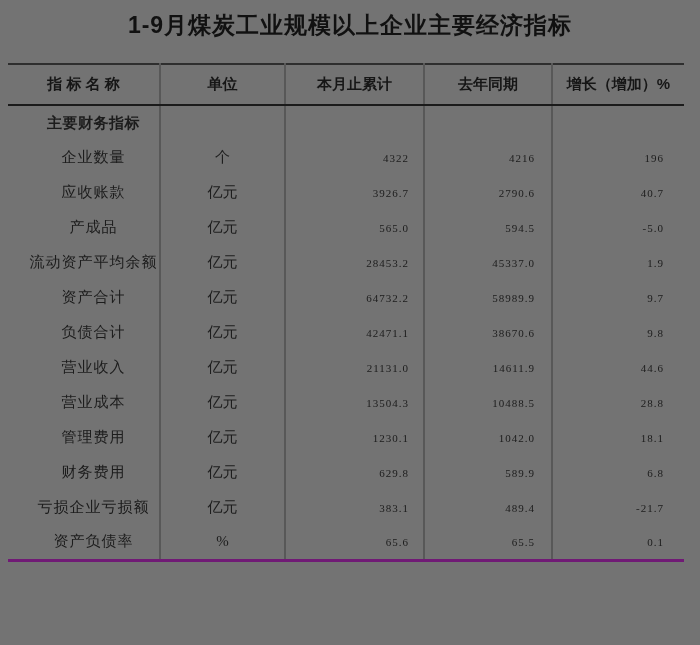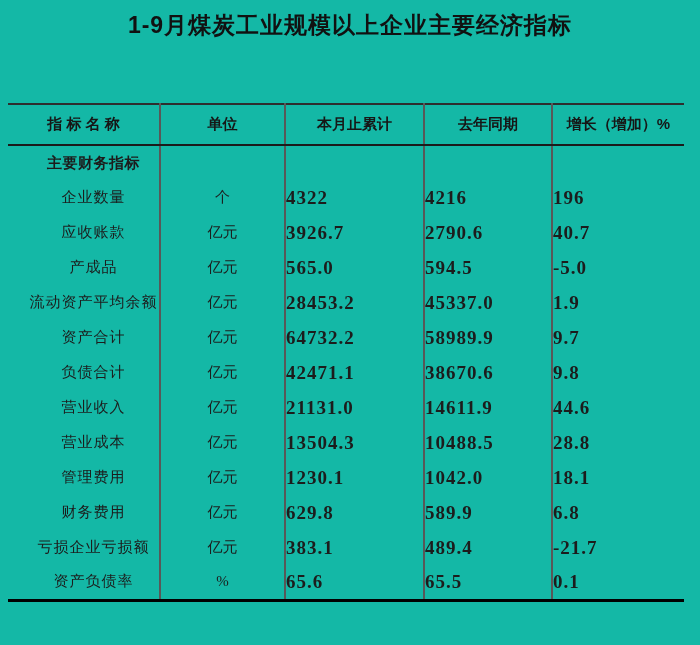--- a/index.html
+++ b/index.html
@@ -4,21 +4,21 @@
 <style>
   html, body {
     margin: 0;
     padding: 0;
     background: #ffffff;
   }
   .screen {
     position: relative;
     width: 700px;
     height: 645px;
-    background: #14b8a6;
+    background: #737373;
     overflow: hidden;
     font-family: "Liberation Serif", serif;
     color: #1a1a1a;
   }
   .title {
     position: absolute;
     top: 10px;
     left: 0;
     width: 100%;
     margin: 0;
@@ -30,22 +30,21 @@
     color: #111111;
   }
   table.indicators {
     position: absolute;
     left: 8px;
     top: 63px;
     width: 676px;
     border-collapse: collapse;
     table-layout: fixed;
     border-top: 2px solid #2e2e2e;
-    border-bottom: 3px solid #000000;
-    margin-top: 40px;
+    border-bottom: 3px solid #701a75;
   }
   col.w1 { width: 152px; }
   col.w2 { width: 125px; }
   col.w3 { width: 139px; }
   col.w4 { width: 128px; }
   col.w5 { width: 132px; }
 
   thead tr { height: 41px; }
   thead th {
     font-family: "Liberation Sans", sans-serif;
@@ -65,21 +64,21 @@
     color: #1c1c1c;
   }
   
   th.c1, td.c1,
   th.c2, td.c2,
   th.c3, td.c3,
   th.c4, td.c4 { border-right: 2px solid #585858; }
 
   td.label { text-align: center; padding-left: 20px; letter-spacing: 1px; }
   td.unit  { text-align: center; }
-  td.num   { font-size: 19px; letter-spacing: 1px; font-weight: bold; }
+  td.num   { text-align: right; font-size: 11px; letter-spacing: 1px; }
   td.c3.num { padding-right: 14px; }
   td.c4.num { padding-right: 16px; }
   td.c5.num { padding-right: 20px; }
   tr.section-row td.label { font-weight: 700; letter-spacing: 0.5px; }
 </style>
 </head>
 <body>
 
 <div class="screen">
   <h1 class="title">1-9月煤炭工业规模以上企业主要经济指标</h1>

